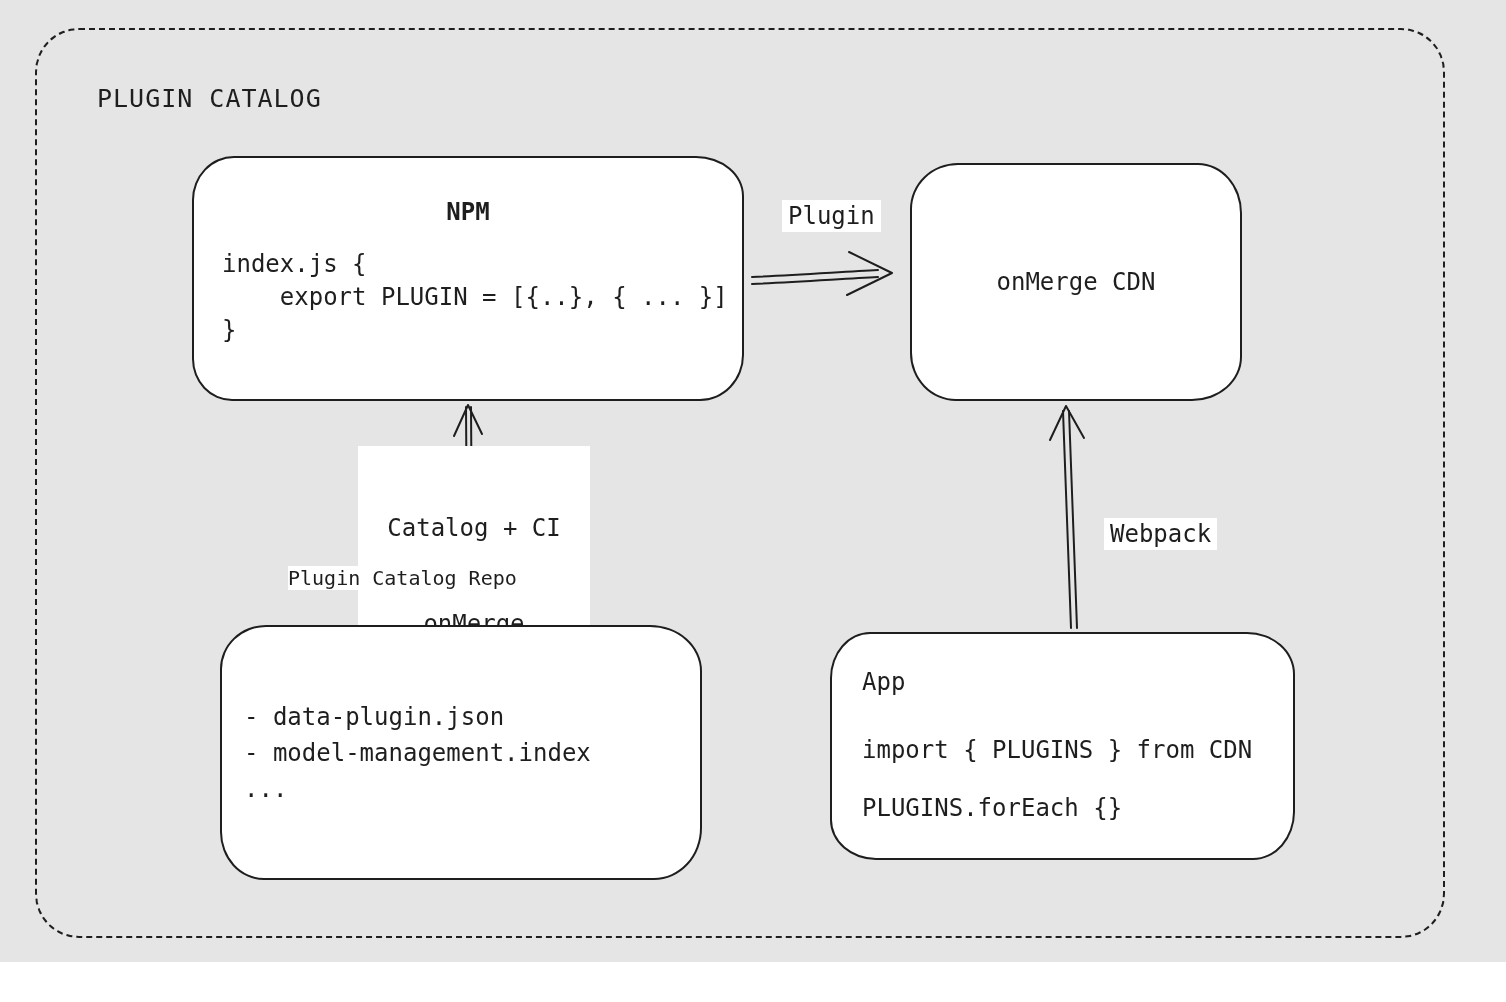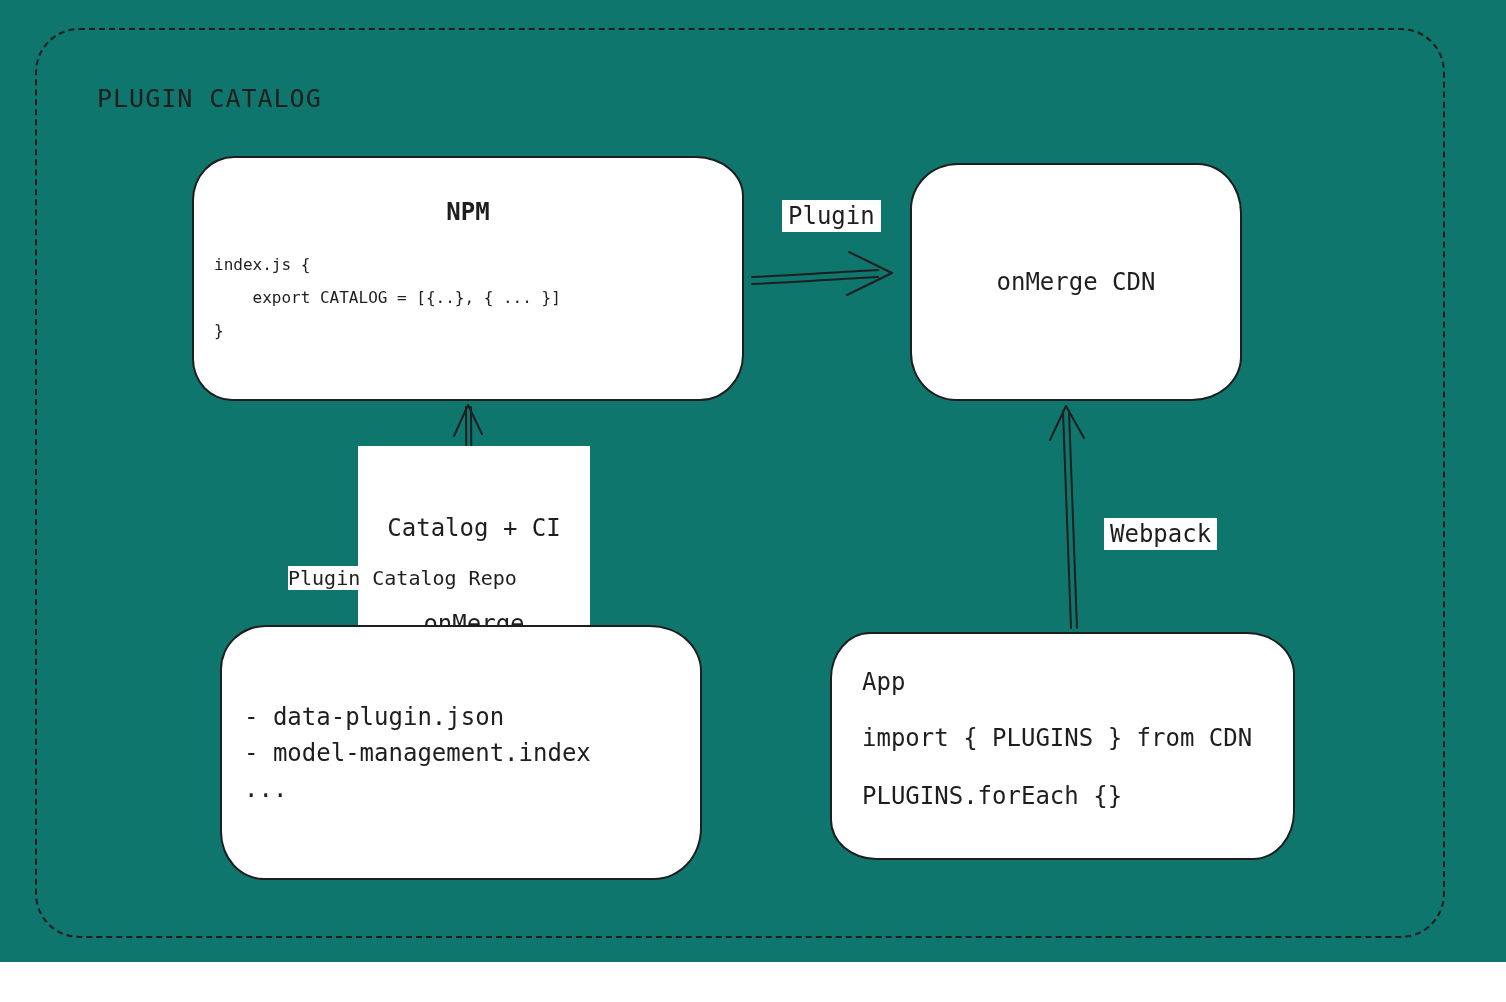--- a/index.html
+++ b/index.html
@@ -4,21 +4,21 @@
 <style>
   html, body {
     margin: 0;
     padding: 0;
     background: #ffffff;
   }
   .canvas {
     position: relative;
     width: 1506px;
     height: 962px;
-    background: #0f766e;
+    background: #e5e5e5;
     font-family: "DejaVu Sans Mono", "Liberation Mono", monospace;
     color: #1e1e1e;
     overflow: hidden;
   }
   .arrows {
     position: absolute;
     left: 0;
     top: 0;
     pointer-events: none;
   }
@@ -55,22 +55,22 @@
     border-radius: 42px 48px 44px 40px / 44px 40px 46px 42px;
   }
   .npm-title {
     margin-top: 40px;
     text-align: center;
     font-size: 24px;
     font-weight: bold;
   }
   .code-block {
     margin-top: 22px;
-    margin-left: 20px;
-    font-size: 16px;
+    margin-left: 28px;
+    font-size: 24px;
     line-height: 33px;
   }
   .pre { white-space: pre; }
   .cdn-box {
     left: 910px;
     top: 163px;
     width: 332px;
     height: 238px;
     border-radius: 48px 44px 50px 46px / 46px 50px 44px 48px;
     display: flex;
@@ -101,21 +101,21 @@
   .app-title {
     margin-top: 34px;
     margin-left: 30px;
     font-size: 24px;
   }
   .app-line {
     margin-left: 30px;
     font-size: 24px;
     white-space: pre;
   }
-  .app-line-1 { margin-top: 28px; }
+  .app-line-1 { margin-top: 40px; }
   .app-line-2 { margin-top: 30px; }
   .arrow-label {
     position: absolute;
     background: #ffffff;
     font-size: 24px;
     padding: 2px 6px;
     white-space: pre;
   }
   .cache-label {
     left: 782px;
@@ -167,21 +167,21 @@
   </svg>
 
   <div class="outer-frame"></div>
 
   <div class="diagram-title">PLUGIN CATALOG</div>
 
   <div class="box npm-box">
     <div class="npm-title">NPM</div>
     <div class="code-block">
       <div class="pre">index.js {</div>
-      <div class="pre">    export CATALOG = [{..}, { ... }]</div>
+      <div class="pre">    export PLUGIN = [{..}, { ... }]</div>
       <div class="pre">}</div>
     </div>
   </div>
 
   <div class="box cdn-box">
     <div>onMerge CDN</div>
   </div>
 
   <div class="arrow-label cache-label">Plugin</div>
 

